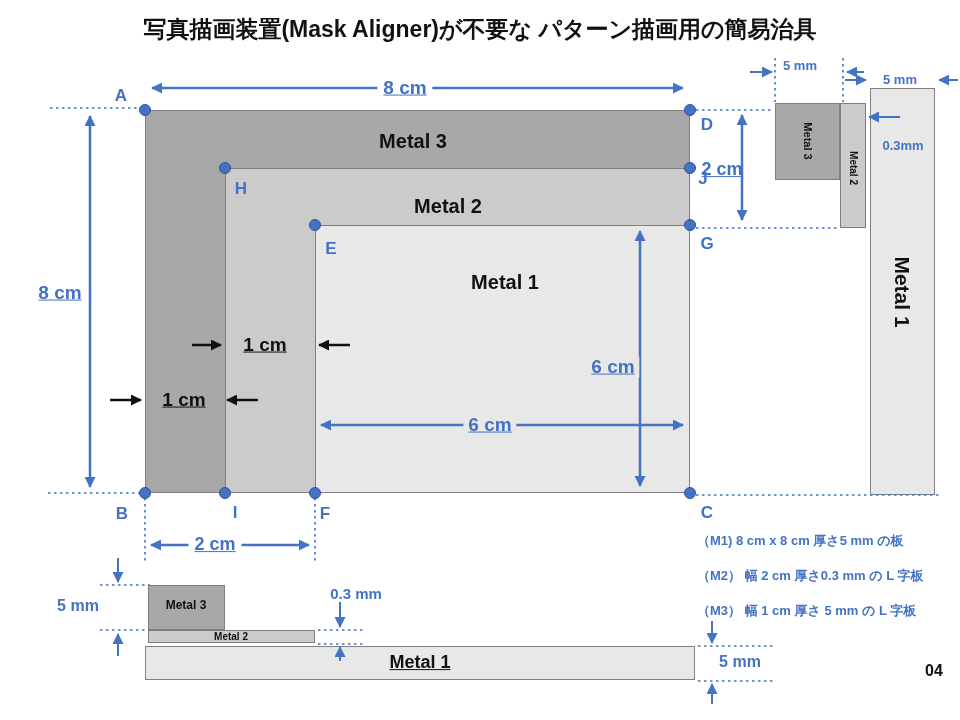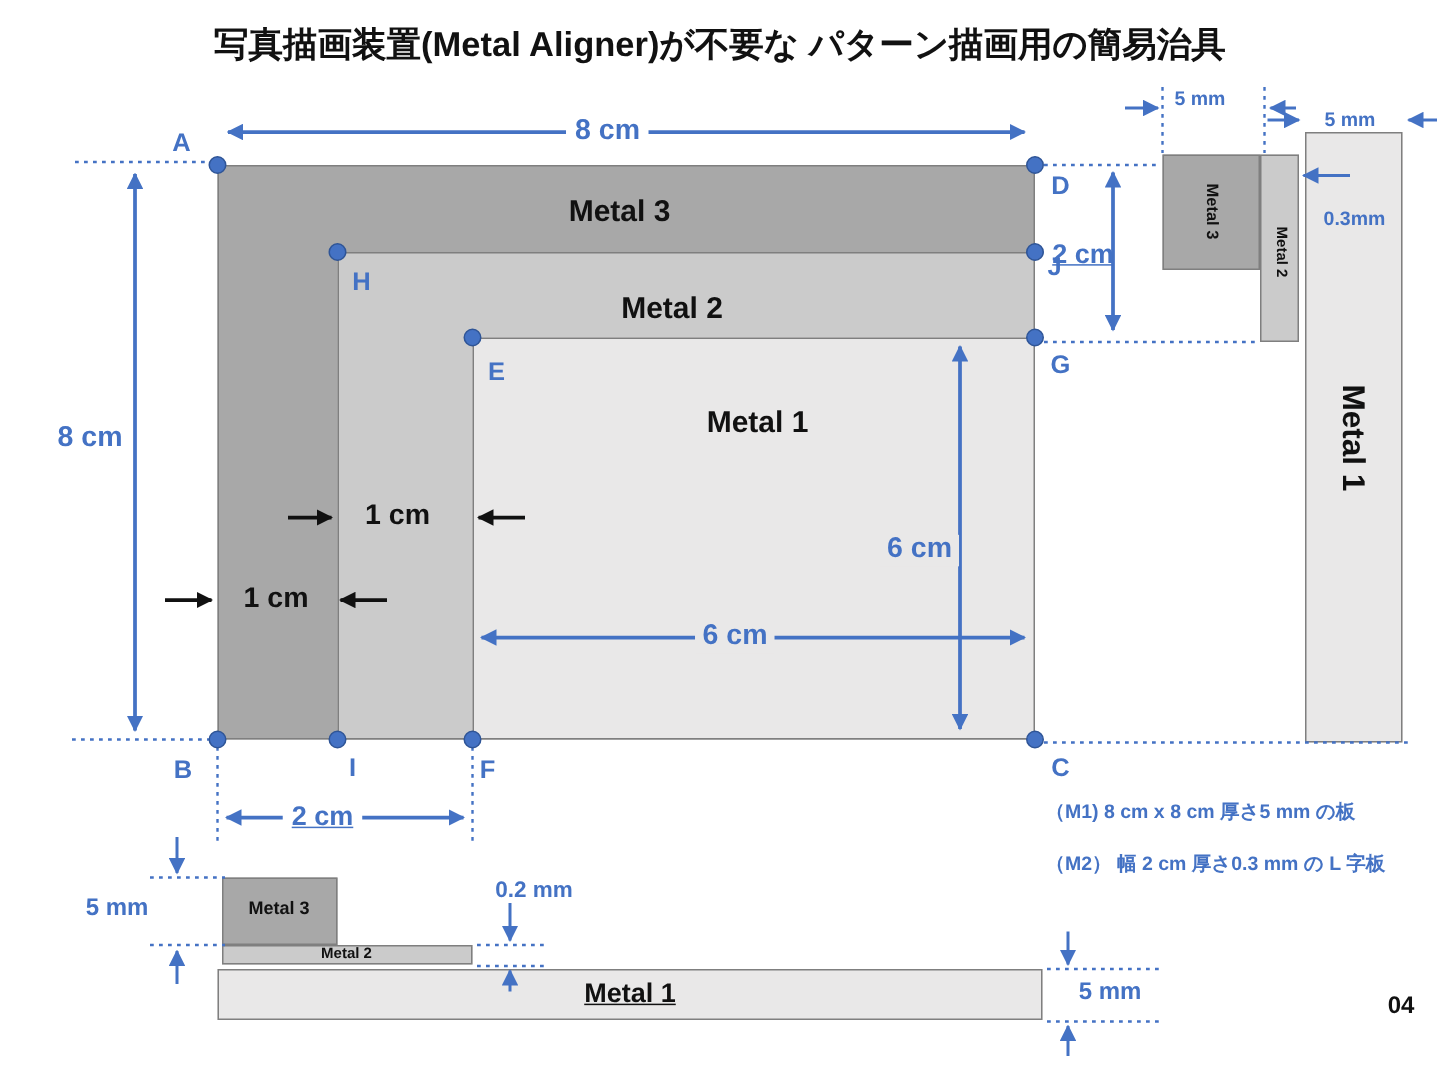--- a/index.html
+++ b/index.html
@@ -13,34 +13,34 @@
   .m1{background:#e9e8e8;}
   .lbl{
     position:absolute; transform:translate(-50%,-50%);
     font-weight:bold; white-space:nowrap; color:#111; z-index:6; line-height:1.1;
   }
   .vlbl{
     position:absolute; transform:translate(-50%,-50%) rotate(90deg);
     font-weight:bold; white-space:nowrap; color:#111; z-index:6; line-height:1;
   }
   .blue{color:#4472c4;}
-  .s23{font-size:23px;} .s21{font-size:21px;} .s20{font-size:20px;} .s19{font-size:19px;}
+  .s23{font-size:23px;} .s21{font-size:21px;} .s20{font-size:20px;} .s19{font-size:19px;text-decoration:underline;}
   .s18{font-size:18px;text-decoration:underline;} .s17{font-size:17px;} .s16{font-size:16px;} .s15{font-size:15px;}
   .s13{font-size:13px;} .s12{font-size:12px;} .s11{font-size:11px;} .s10{font-size:10px;}
   .bgw{background:#ffffff; padding:0 6px;}
   .bgm1{background:#e9e8e8; padding:0 5px;}
   svg.overlay{position:absolute; left:0; top:0; z-index:5;}
   .note{position:absolute; font-weight:bold; color:#4472c4; font-size:13px; white-space:nowrap; z-index:6;}
 </style>
 </head>
 <body>
 
 <div id="slide">
 
-  <div class="lbl s23" style="left:480px; top:30px;">写真描画装置(Metal Aligner)が不要な パターン描画用の簡易治具</div>
+  <div class="lbl s23" style="left:480px; top:30px;">写真描画装置(Mask Aligner)が不要な パターン描画用の簡易治具</div>
 
   <div class="rect m3" style="left:145px; top:110px; width:545px; height:383px;"></div>
   <div class="rect m2" style="left:225px; top:168px; width:465px; height:325px;"></div>
   <div class="rect m1" style="left:315px; top:225px; width:375px; height:268px;"></div>
 
   <div class="rect m3" style="left:775px; top:103px; width:65px; height:77px;"></div>
   <div class="rect m2" style="left:840px; top:103px; width:26px; height:125px;"></div>
   <div class="rect m1" style="left:870px; top:88px; width:65px; height:407px;"></div>
 
   <div class="rect m3" style="left:148px; top:585px; width:77px; height:45px;"></div>
@@ -147,21 +147,22 @@
   <div class="vlbl s10" style="left:853px; top:168px;">Metal 2</div>
   <div class="vlbl s21" style="left:902px; top:292px;">Metal 1</div>
   <div class="lbl s13 blue" style="left:800px; top:66px;">5 mm</div>
   <div class="lbl s13 blue bgw" style="left:900px; top:80px;">5 mm</div>
   <div class="lbl s13 blue" style="left:903px; top:146px;">0.3mm</div>
 
   <div class="lbl s12" style="left:186px; top:606px;">Metal 3</div>
   <div class="lbl s10" style="left:231px; top:636px;">Metal 2</div>
   <div class="lbl s18" style="left:420px; top:663px;">Metal 1</div>
   <div class="lbl s16 blue" style="left:78px;  top:606px;">5 mm</div>
-  <div class="lbl s15 blue" style="left:356px; top:594px;">0.2 mm</div>
+  <div class="lbl s15 blue" style="left:356px; top:594px;">0.3 mm</div>
   <div class="lbl s16 blue" style="left:740px; top:662px;">5 mm</div>
 
   <div class="note" style="left:697px; top:532px;">（M1) 8 cm x  8 cm 厚さ5 mm の板</div>
   <div class="note" style="left:697px; top:567px;">（M2） 幅 2 cm 厚さ0.3 mm の L 字板</div>
+  <div class="note" style="left:697px; top:602px;">（M3） 幅 1 cm 厚さ 5 mm の L 字板</div>
 
   <div class="lbl s16" style="left:934px; top:671px;">04</div>
 
 </div>
 
 </body></html>

